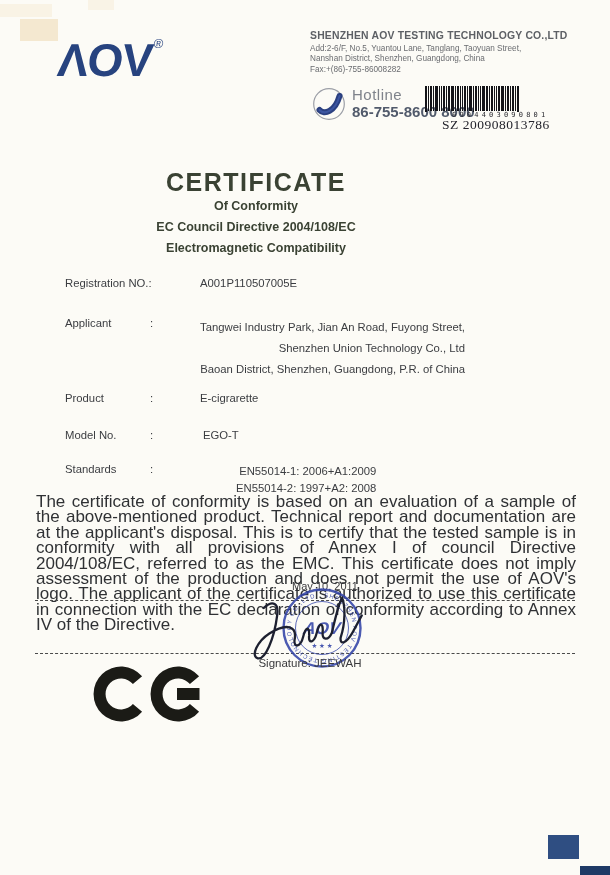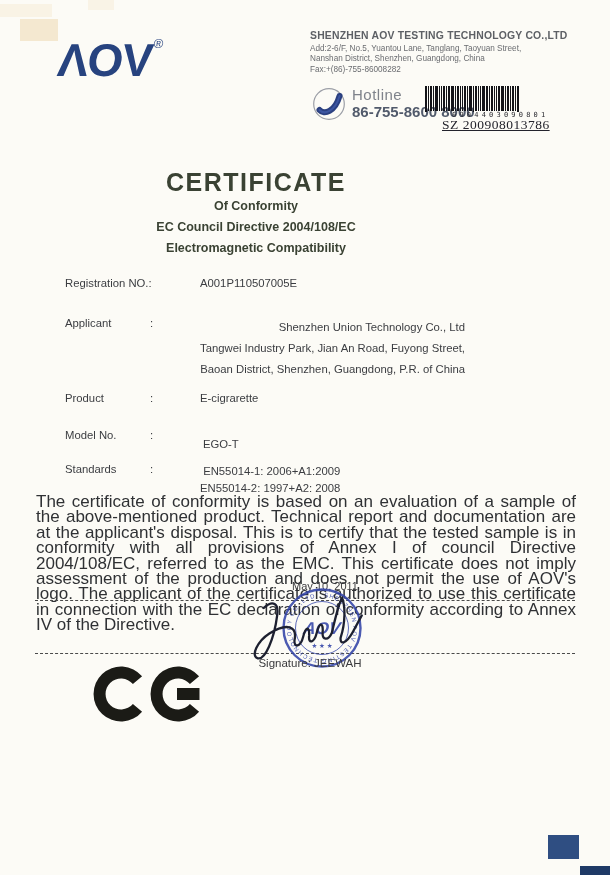--- a/index.html
+++ b/index.html
@@ -26,34 +26,34 @@
 
   
   .hotline-row{left:312px;top:84px;width:300px;height:50px;}
   .phone-svg{position:absolute;left:0;top:2px;}
   .hotline-label{position:absolute;left:40px;top:2px;font-size:15px;color:#7f838b;letter-spacing:.5px;text-align:center;}
   .hotline-number{position:absolute;left:40px;top:19px;font-size:15px;font-weight:bold;color:#515a6b;}
 
   
   .barcode{left:425px;top:86px;width:96px;height:26px;}
   .barcode-digits{left:424px;top:111px;font-size:7px;letter-spacing:3.2px;color:#2a2a30;font-family:"DejaVu Sans Mono",monospace;padding-left:28px;}
-  .sz-code{left:442px;top:117px;font-size:13.5px;color:#23232c;font-family:"Liberation Serif",serif;letter-spacing:.5px;text-decoration:underline;}
+  .sz-code{left:442px;top:117px;font-size:13.5px;color:#23232c;font-family:"Liberation Serif",serif;letter-spacing:.5px;}
 
   
   .title-block{left:0;top:168px;width:512px;text-align:center;color:#3a4233;}
   .title-main{font-size:25px;font-weight:bold;letter-spacing:1.5px;line-height:28px;}
   .title-sub{font-size:12.5px;font-weight:bold;line-height:21px;}
 
   
   .field{left:65px;width:520px;font-size:11.3px;color:#3b3d41;}
   .field .lbl{position:absolute;left:0;top:0;}
   .field .colon{position:absolute;left:85px;top:0;}
   .field .val{position:absolute;left:135px;top:0;white-space:nowrap;text-align:right;}
   .field .multiline div{line-height:21px;}
-  .field .std div{line-height:17px;}
+  .field .std div{line-height:17px;margin-left:36px;}
 
   
   .paragraph{left:36px;top:494px;width:540px;font-size:17px;line-height:15.4px;
     color:#2f3134;text-align:justify;}
 
   .date-line{left:0;top:580px;width:610px;text-align:center;font-size:11px;color:#3a3a3d;padding-left:20px;}
   .dash{height:0;border-top:1.6px dashed #4a4a4a;}
   .dash1{left:35px;top:600px;width:540px;}
   .dash2{left:35px;top:653px;width:540px;}
   .sig-label{left:0;top:657px;width:620px;text-align:center;font-size:11.5px;color:#3a3a3d;}
@@ -151,36 +151,36 @@
 
   <div class="abs field" style="top:277px;">
     <span class="lbl">Registration NO.:</span>
     <span class="val">A001P110507005E</span>
   </div>
 
   <div class="abs field" style="top:317px;">
     <span class="lbl">Applicant</span>
     <span class="colon">:</span>
     <span class="val multiline">
+      <div>Tangwei Industry Park, Jian An Road, Fuyong Street,</div>
       <div>Shenzhen Union Technology Co., Ltd</div>
-      <div>Tangwei Industry Park, Jian An Road, Fuyong Street,</div>
       <div>Baoan District, Shenzhen, Guangdong, P.R. of China</div>
     </span>
   </div>
 
   <div class="abs field" style="top:392px;">
     <span class="lbl">Product</span>
     <span class="colon">:</span>
     <span class="val">E-cigrarette</span>
   </div>
 
   <div class="abs field" style="top:429px;">
     <span class="lbl">Model No.</span>
     <span class="colon">:</span>
-    <span class="val" style="left:138px;margin-top:9px;">EGO-T</span>
+    <span class="val" style="left:138px;">EGO-T</span>
   </div>
 
   <div class="abs field" style="top:463px;">
     <span class="lbl">Standards</span>
     <span class="colon">:</span>
     <span class="val std">
       <div>EN55014-1: 2006+A1:2009</div>
       <div>EN55014-2: 1997+A2: 2008</div>
     </span>
   </div>

